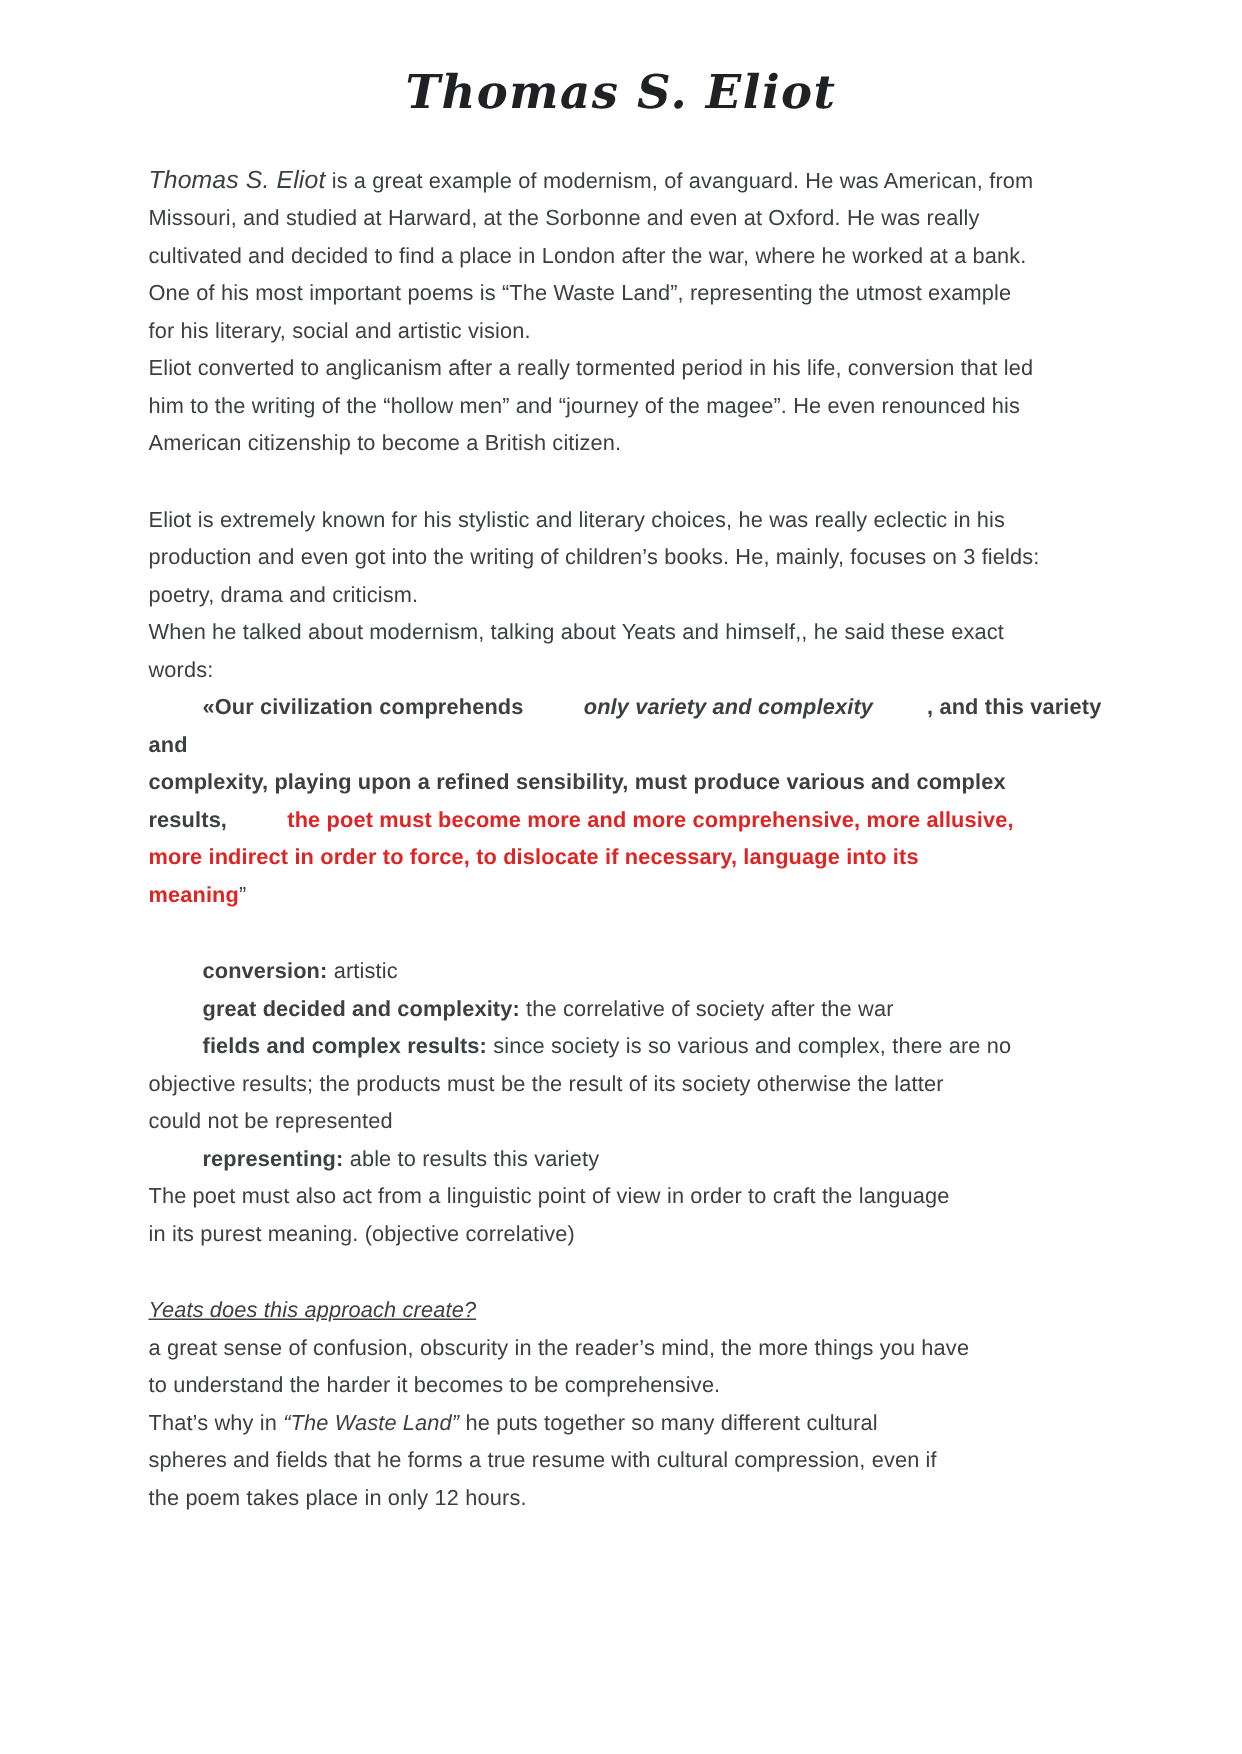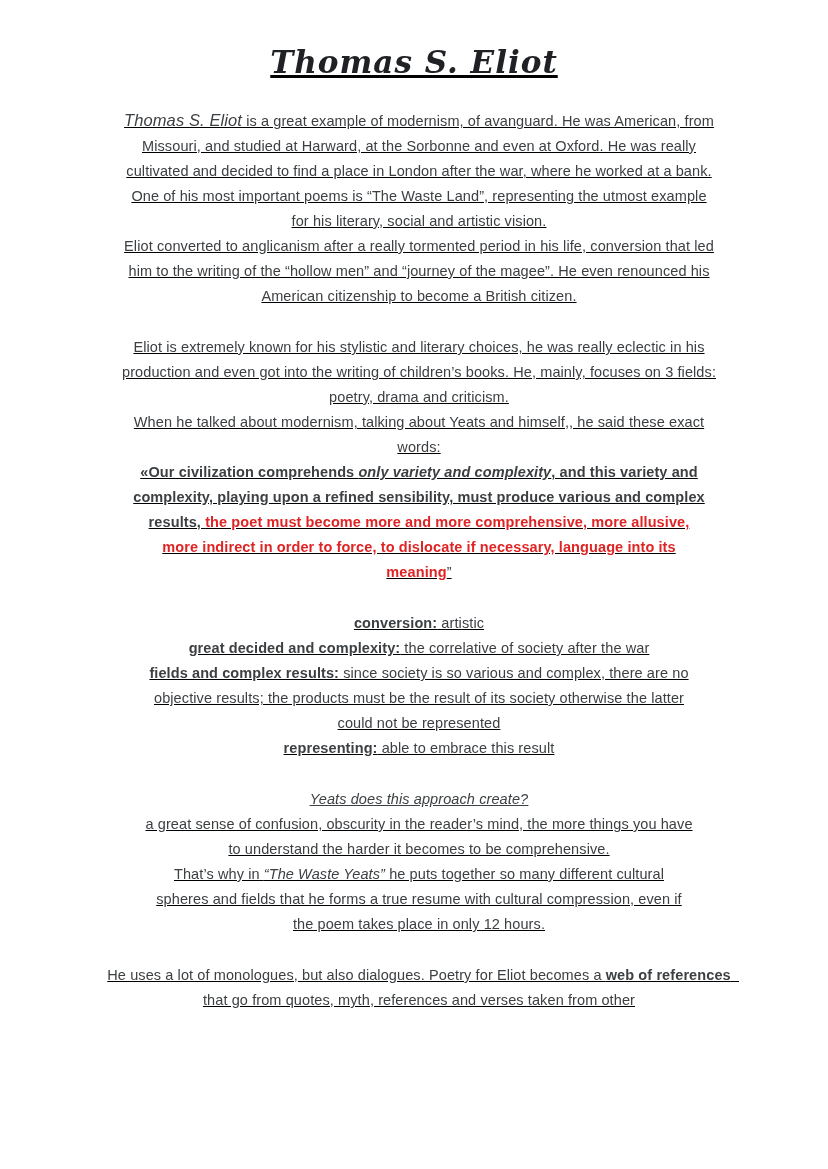--- a/index.html
+++ b/index.html
@@ -12,44 +12,42 @@
   html,body{background:#ffffff;}
   body{
     width:828px;height:1169px;
     font-family:"Liberation Sans","DejaVu Sans",sans-serif;
     overflow:hidden;
   }
   .page{
     width:828px;height:1169px;
     background:var(--page-bg);
     padding:36px 77px 0 99px;
-    text-decoration:underline;
   }
   .doc-title{
     font-family:"DejaVu Serif",serif;
     font-style:italic;
     font-weight:700;
     font-size:31px;
     line-height:52px;
     letter-spacing:1px;
     text-align:center;
     color:var(--title);
     margin:0 0 20px 0;
     width:630px;
   }
   .para{
     width:640px;
     font-size:14.5px;
     line-height:25px;
     color:var(--text);
     white-space:pre-wrap;
     letter-spacing:0.1px;
-    text-align:center;
   }
-  .para .b{font-weight:700;}
+  .para .b{font-weight:700;margin-left:36px;}
   .para .i{font-style:italic;}
   .para .u{text-decoration:underline;}
   .para .red{color:var(--red);}
   .para .lead{font-size:16.5px;font-style:italic;}
   .gap{height:26px;width:630px;}
 </style>
 </head>
 <body>
 
 <div class="page">
@@ -78,29 +76,29 @@
 more indirect in order to force, to dislocate if necessary, language into its
 meaning</span><span>”</span></div>
 
   <div class="gap"></div>
 
   <div class="para"><span class="b">conversion:</span><span> artistic
 </span><span class="b">great decided and complexity:</span><span> the correlative of society after the war
 </span><span class="b">fields and complex results:</span><span> since society is so various and complex, there are no
 objective results; the products must be the result of its society otherwise the latter
 could not be represented
-</span><span class="b">representing:</span><span> able to embrace this result
-</span></div>
+</span><span class="b">representing:</span><span> able to results this variety
+</span><span>The poet must also act from a linguistic point of view in order to craft the language
+in its purest meaning. (objective correlative)</span></div>
 
   <div class="gap"></div>
 
   <div class="para"><span class="i u">Yeats does this approach create?</span><span>
 a great sense of confusion, obscurity in the reader’s mind, the more things you have
 to understand the harder it becomes to be comprehensive.
-That’s why in </span><span class="i">“The Waste Yeats”</span><span> he puts together so many different cultural
+That’s why in </span><span class="i">“The Waste Land”</span><span> he puts together so many different cultural
 spheres and fields that he forms a true resume with cultural compression, even if
 the poem takes place in only 12 hours.</span></div>
 
   <div class="gap"></div>
 
-  <div class="para"><span>He uses a lot of monologues, but also dialogues. Poetry for Eliot becomes a </span><span class="b">web of references</span><span>  that go from quotes, myth, references and verses taken from other</span></div>
 
 </div>
 
 </body></html>

